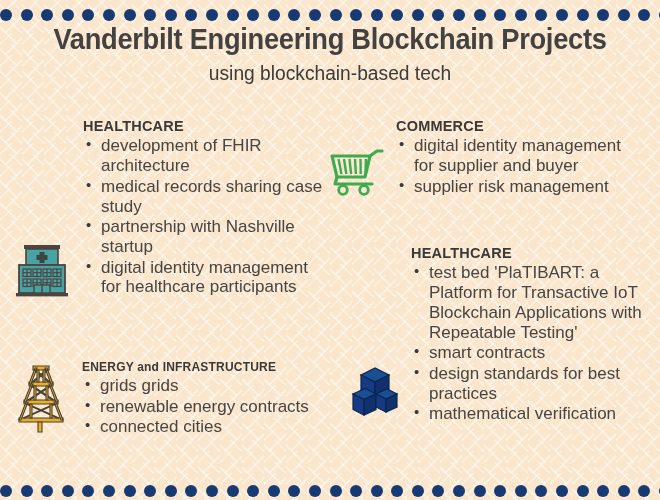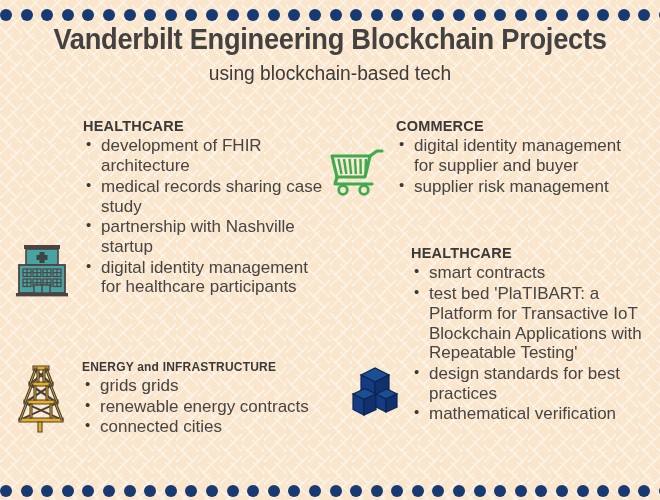--- a/index.html
+++ b/index.html
@@ -223,22 +223,22 @@
           <polygon points="19,36.5 31,31 31,46.5 19,52" fill="#10306e"></polygon>
           <polygon points="31,31 42,26 52,31 41,36" fill="#1b4f94"></polygon>
           <polygon points="31,31 41,36 41,49 31,44" fill="#173a84"></polygon>
           <polygon points="41,36 52,31 52,44 41,49" fill="#10306e"></polygon>
         </g>
       </svg>
     </div>
     <div class="sect-body">
       <div class="sect-head">HEALTHCARE</div>
       <ul class="bullets">
+        <li>test bed 'PlaTIBART: a Platform for Transactive IoT Blockchain Applications with Repeatable Testing'</li>
         <li>smart contracts</li>
-        <li>test bed 'PlaTIBART: a Platform for Transactive IoT Blockchain Applications with Repeatable Testing'</li>
         <li>design standards for best practices</li>
         <li>mathematical verification</li>
       </ul>
     </div>
   </div>
 
   <div class="section" id="sec-energy">
     <div class="icon-wrap">
       <svg class="icon-svg" width="58" height="80" viewBox="0 0 58 80" aria-hidden="true">
         <g stroke="#4b4035" stroke-width="1.1" fill="#e8b029">

